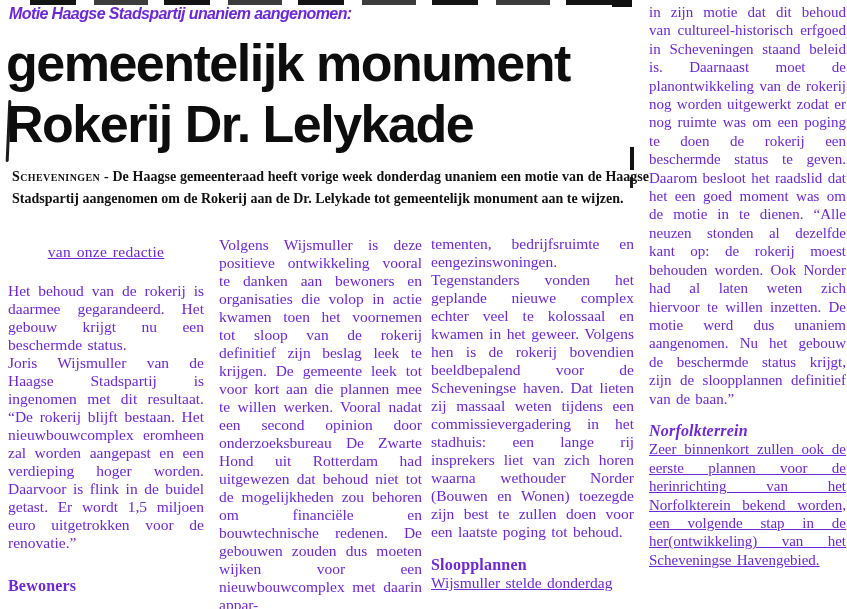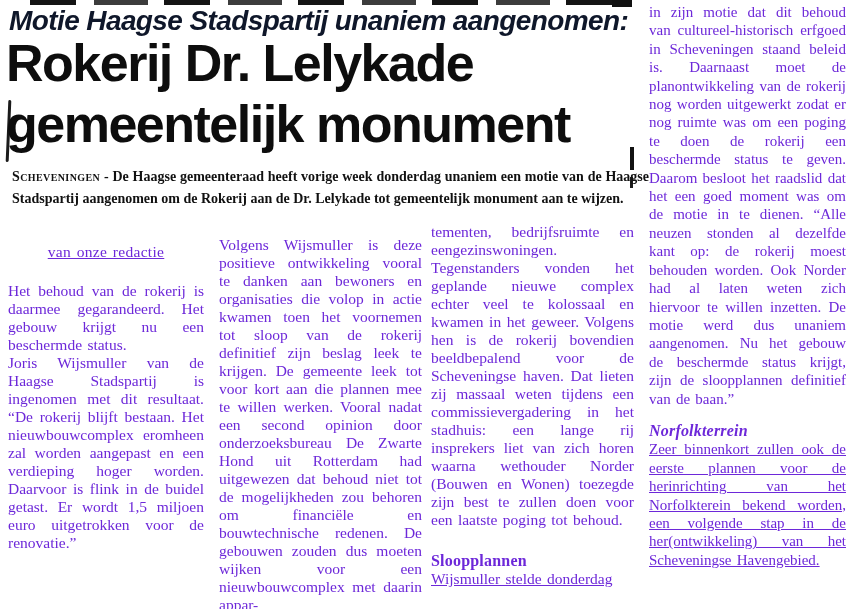--- a/index.html
+++ b/index.html
@@ -54,23 +54,23 @@
     background: #1c1c1c;
   }
 
   .kicker {
     position: absolute;
     left: 9px; top: 5px;
     width: 636px;
     font-family: "Liberation Sans", sans-serif;
     font-style: italic;
     font-weight: bold;
-    font-size: 28px;
+    font-size: 16px;
     letter-spacing: -0.6px;
-    color: #0f172a;
+    color: #6d28d9;
     white-space: nowrap;
   }
   .headline {
     position: absolute;
     left: 6px; top: 33px;
     width: 640px;
     font-family: "Liberation Sans", sans-serif;
     font-weight: bold;
     font-size: 52px;
     line-height: 61px;
@@ -96,68 +96,69 @@
     position: absolute;
     text-align: justify;
     font-size: 15.5px;
     line-height: 18px;
     color: #6d28d9;
     word-spacing: 1.5px;
   }
   .col p { margin: 0; }
   .col-1 { left: 8px;   top: 243px; width: 196px; }
   .col-2 { left: 219px; top: 236px; width: 203px; }
-  .col-3 { left: 431px; top: 223px; width: 203px; }
+  .col-3 { left: 431px; top: 235px; width: 203px; }
   .col-4 { left: 649px; top: 3px;   width: 197px; font-size: 15px; line-height: 18.4px; }
 
   .byline {
     font-weight: normal;
     font-size: 15.5px;
     text-decoration: underline;
     text-align: center;
     margin-bottom: 21px;
     letter-spacing: 0.3px;
   }
   .subhead {
     font-weight: bold;
     font-size: 16px;
     text-align: left;
     letter-spacing: 0.2px;
   }
   .subhead.bewoners     { margin-top: 25px; }
-  .subhead.sloopplannen { margin-top: 23px; }
+  .subhead.sloopplannen { margin-top: 15px; }
   .subhead.norfolk      { margin-top: 14px; font-style: italic; }
   .continuation { margin-top: 1px; text-decoration: underline; }
 </style>
 </head>
 <body>
 
 <div class="page">
 
   <div class="torn-rule"></div>
   <div class="torn-rule-right"></div>
   <div class="ink-artifact-1"></div>
   <div class="ink-artifact-2"></div>
   <div class="ink-artifact-3"></div>
 
   <div class="kicker">Motie Haagse Stadspartij unaniem aangenomen:</div>
 
   <div class="headline">
+    <div>gemeentelijk monument</div>
     <div>Rokerij Dr. Lelykade</div>
-    <div>gemeentelijk monument</div>
   </div>
 
   <div class="lead">
     <span class="dateline">Scheveningen</span><span> - De Haagse gemeenteraad heeft vorige week donderdag unaniem een motie van de Haagse Stadspartij aangenomen om de Rokerij aan de Dr. Lelykade tot gemeentelijk monument aan te wijzen.</span>
   </div>
 
   <div class="col col-1">
     <div class="byline">van onze redactie</div>
     <p>Het behoud van de rokerij is daarmee gegarandeerd. Het gebouw krijgt nu een beschermde status.</p>
     <p>Joris Wijsmuller van de Haagse Stadspartij is ingenomen met dit resultaat. “De rokerij blijft bestaan. Het nieuwbouwcomplex eromheen zal worden aangepast en een verdieping hoger worden. Daarvoor is flink in de buidel getast. Er wordt 1,5 miljoen euro uitgetrokken voor de renovatie.”</p>
+    <div class="subhead bewoners">Bewoners</div>
   </div>
 
   <div class="col col-2">
     <p>Volgens Wijsmuller is deze positieve ontwikkeling vooral te danken aan bewoners en organisaties die volop in actie kwamen toen het voornemen tot sloop van de rokerij definitief zijn beslag leek te krijgen. De gemeente leek tot voor kort aan die plannen mee te willen werken. Vooral nadat een second opinion door onderzoeksbureau De Zwarte Hond uit Rotterdam had uitgewezen dat behoud niet tot de mogelijkheden zou behoren om financiële en bouwtechnische redenen. De gebouwen zouden dus moeten wijken voor een nieuwbouwcomplex met daarin appar-</p>
   </div>
 
   <div class="col col-3">
     <p>tementen, bedrijfsruimte en eengezinswoningen. Tegenstanders vonden het geplande nieuwe complex echter veel te kolossaal en kwamen in het geweer. Volgens hen is de rokerij bovendien beeldbepalend voor de Scheveningse haven. Dat lieten zij massaal weten tijdens een commissievergadering in het stadhuis: een lange rij insprekers liet van zich horen waarna wethouder Norder (Bouwen en Wonen) toezegde zijn best te zullen doen voor een laatste poging tot behoud.</p>
     <div class="subhead sloopplannen">Sloopplannen</div>
     <p class="continuation">Wijsmuller stelde donderdag</p>

